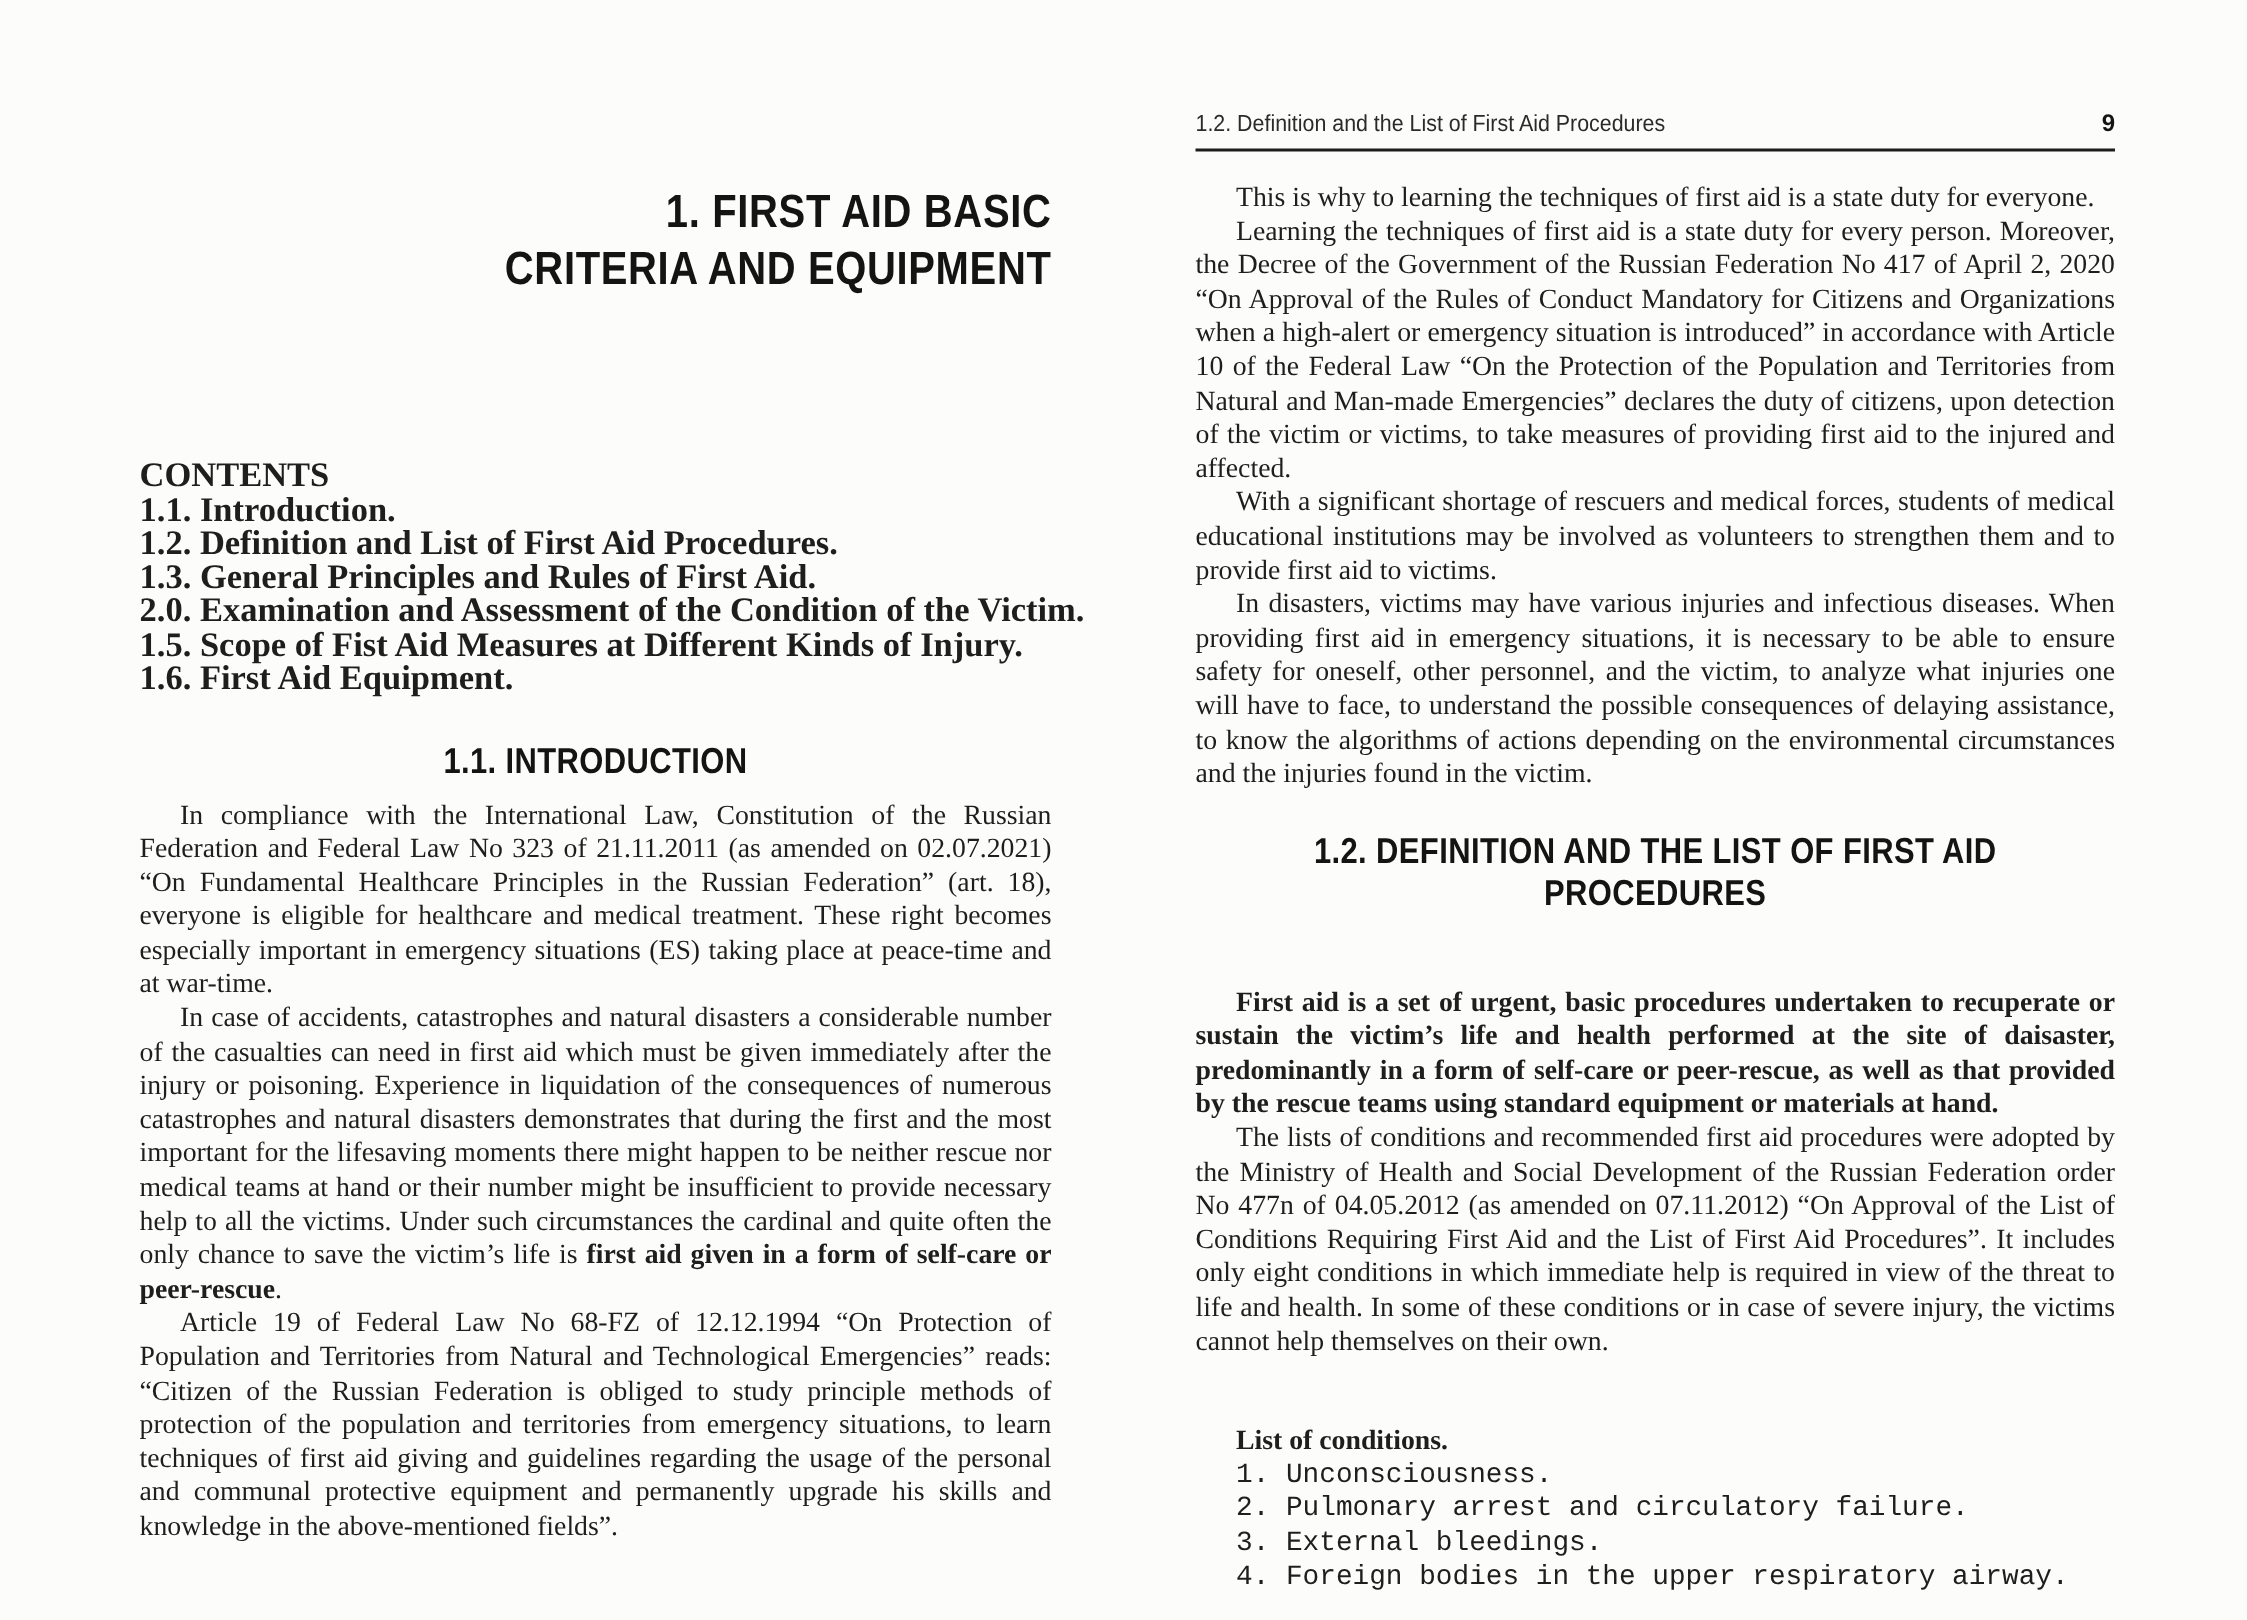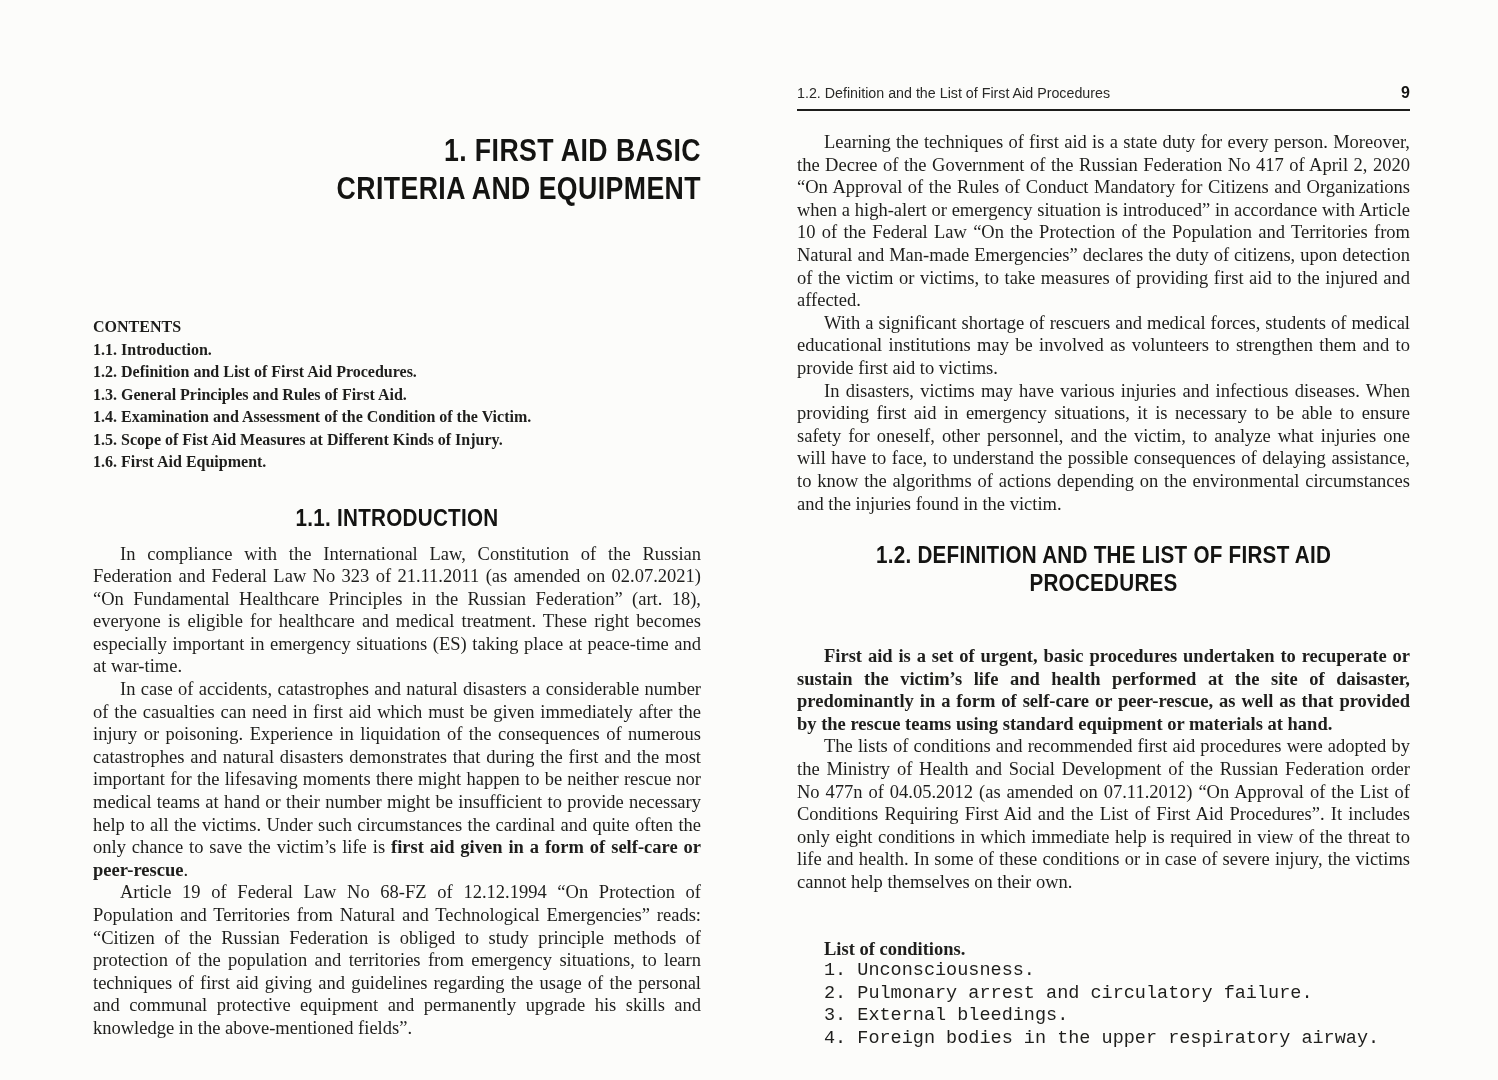--- a/index.html
+++ b/index.html
@@ -6,41 +6,41 @@
   html, body { background: #e8e8e6; }
   #canvas {
     position: relative;
     width: 1498px;
     height: 1080px;
     background: #fcfcfa;
     overflow: hidden;
     font-family: "Liberation Serif", serif;
     color: #1e1e1c;
   }
-  .col { position: absolute; top: 14px; }
+  .col { position: absolute; top: 4px; }
   #left-col  { left: 93px;  width: 608px; }
   #right-col { left: 797px; width: 613px; }
 
   
   .chapter-title {
     margin-top: 118px;
     text-align: right;
     font-family: "Liberation Sans", sans-serif;
     font-weight: bold;
     font-size: 31px;
     line-height: 38px;
     color: #141412;
     transform: scaleX(0.86);
     transform-origin: right top;
     letter-spacing: 0.5px;
   }
   .contents {
     margin-top: 108px;
     font-weight: bold;
-    font-size: 16px;
+    font-size: 23px;
     line-height: 22.5px;
   }
   .contents .row { white-space: nowrap; }
   .section-heading {
     font-family: "Liberation Sans", sans-serif;
     font-weight: bold;
     color: #141412;
     text-align: center;
     transform: scaleX(0.86);
     transform-origin: center top;
@@ -93,21 +93,21 @@
     <div class="chapter-title">
       <div>1. FIRST AID BASIC</div>
       <div>CRITERIA AND EQUIPMENT</div>
     </div>
 
     <div class="contents">
       <div class="row">CONTENTS</div>
       <div class="row">1.1. Introduction.</div>
       <div class="row">1.2. Definition and List of First Aid Procedures.</div>
       <div class="row">1.3. General Principles and Rules of First Aid.</div>
-      <div class="row">1.4. Examination and Assessment of the Condition of the Victim.</div>
+      <div class="row">2.0. Examination and Assessment of the Condition of the Victim.</div>
       <div class="row">1.5. Scope of Fist Aid Measures at Different Kinds of Injury.</div>
       <div class="row">1.6. First Aid Equipment.</div>
     </div>
 
     <div id="intro-heading" class="section-heading">1.1. INTRODUCTION</div>
 
     <div id="left-body" class="body-text">
       <p>In compliance with the International Law, Constitution of the Russian Federation and Federal Law No 323 of 21.11.2011 (as amended on 02.07.2021) “On Fundamental Healthcare Principles in the Russian Federation” (art. 18), everyone is eligible for healthcare and medical treatment. These right becomes especially important in emergency situations (ES) taking place at peace-time and at war-time.</p>
       <p><span>In case of accidents, catastrophes and natural disasters a considerable number of the casualties can need in first aid which must be given immediately after the injury or poisoning. Experience in liquidation of the consequences of numerous catastrophes and natural disasters demonstrates that during the first and the most important for the lifesaving moments there might happen to be neither rescue nor medical teams at hand or their number might be insufficient to provide necessary help to all the victims. Under such circumstances the cardinal and quite often the only chance to save the victim’s life is </span><b>first aid given in a form of self-care or peer-rescue</b><span>.</span></p>
       <p>Article 19 of Federal Law No 68-FZ of 12.12.1994 “On Protection of Population and Territories from Natural and Technological Emergencies” reads: “Citizen of the Russian Federation is obliged to study principle methods of protection of the population and territories from emergency situations, to learn techniques of first aid giving and guidelines regarding the usage of the personal and communal protective equipment and permanently upgrade his skills and knowledge in the above-mentioned fields”.</p>
@@ -115,20 +115,21 @@
   </div>
 
   <div id="right-col" class="col">
 
     <div class="running-header">
       <span class="rh-title">1.2. Definition and the List of First Aid Procedures</span>
       <span class="rh-page">9</span>
     </div>
 
     <div id="right-body" class="body-text">
+      <p>This is why to learning the techniques of first aid is a state duty for everyone.</p>
       <p>Learning the techniques of first aid is a state duty for every person. Moreover, the Decree of the Government of the Russian Federation No 417 of April 2, 2020 “On Approval of the Rules of Conduct Mandatory for Citizens and Organizations when a high-alert or emergency situation is introduced” in accordance with Article 10 of the Federal Law “On the Protection of the Population and Territories from Natural and Man-made Emergencies” declares the duty of citizens, upon detection of the victim or victims, to take measures of providing first aid to the injured and affected.</p>
       <p>With a significant shortage of rescuers and medical forces, students of medical educational institutions may be involved as volunteers to strengthen them and to provide first aid to victims.</p>
       <p>In disasters, victims may have various injuries and infectious diseases. When providing first aid in emergency situations, it is necessary to be able to ensure safety for oneself, other personnel, and the victim, to analyze what injuries one will have to face, to understand the possible consequences of delaying assistance, to know the algorithms of actions depending on the environmental circumstances and the injuries found in the victim.</p>
 
       <div id="def-heading" class="section-heading">1.2. DEFINITION AND THE LIST OF FIRST AID PROCEDURES</div>
 
       <p class="bold-par">First aid is a set of urgent, basic procedures undertaken to recuperate or sustain the victim’s life and health performed at the site of daisaster, predominantly in a form of self-care or peer-rescue, as well as that provided by the rescue teams using standard equipment or materials at hand.</p>
       <p>The lists of conditions and recommended first aid procedures were adopted by the Ministry of Health and Social Development of the Russian Federation order No 477n of 04.05.2012 (as amended on 07.11.2012) “On Approval of the List of Conditions Requiring First Aid and the List of First Aid Procedures”. It includes only eight conditions in which immediate help is required in view of the threat to life and health. In some of these conditions or in case of severe injury, the victims cannot help themselves on their own.</p>
 
       <div class="cond-label">List of conditions.</div>

